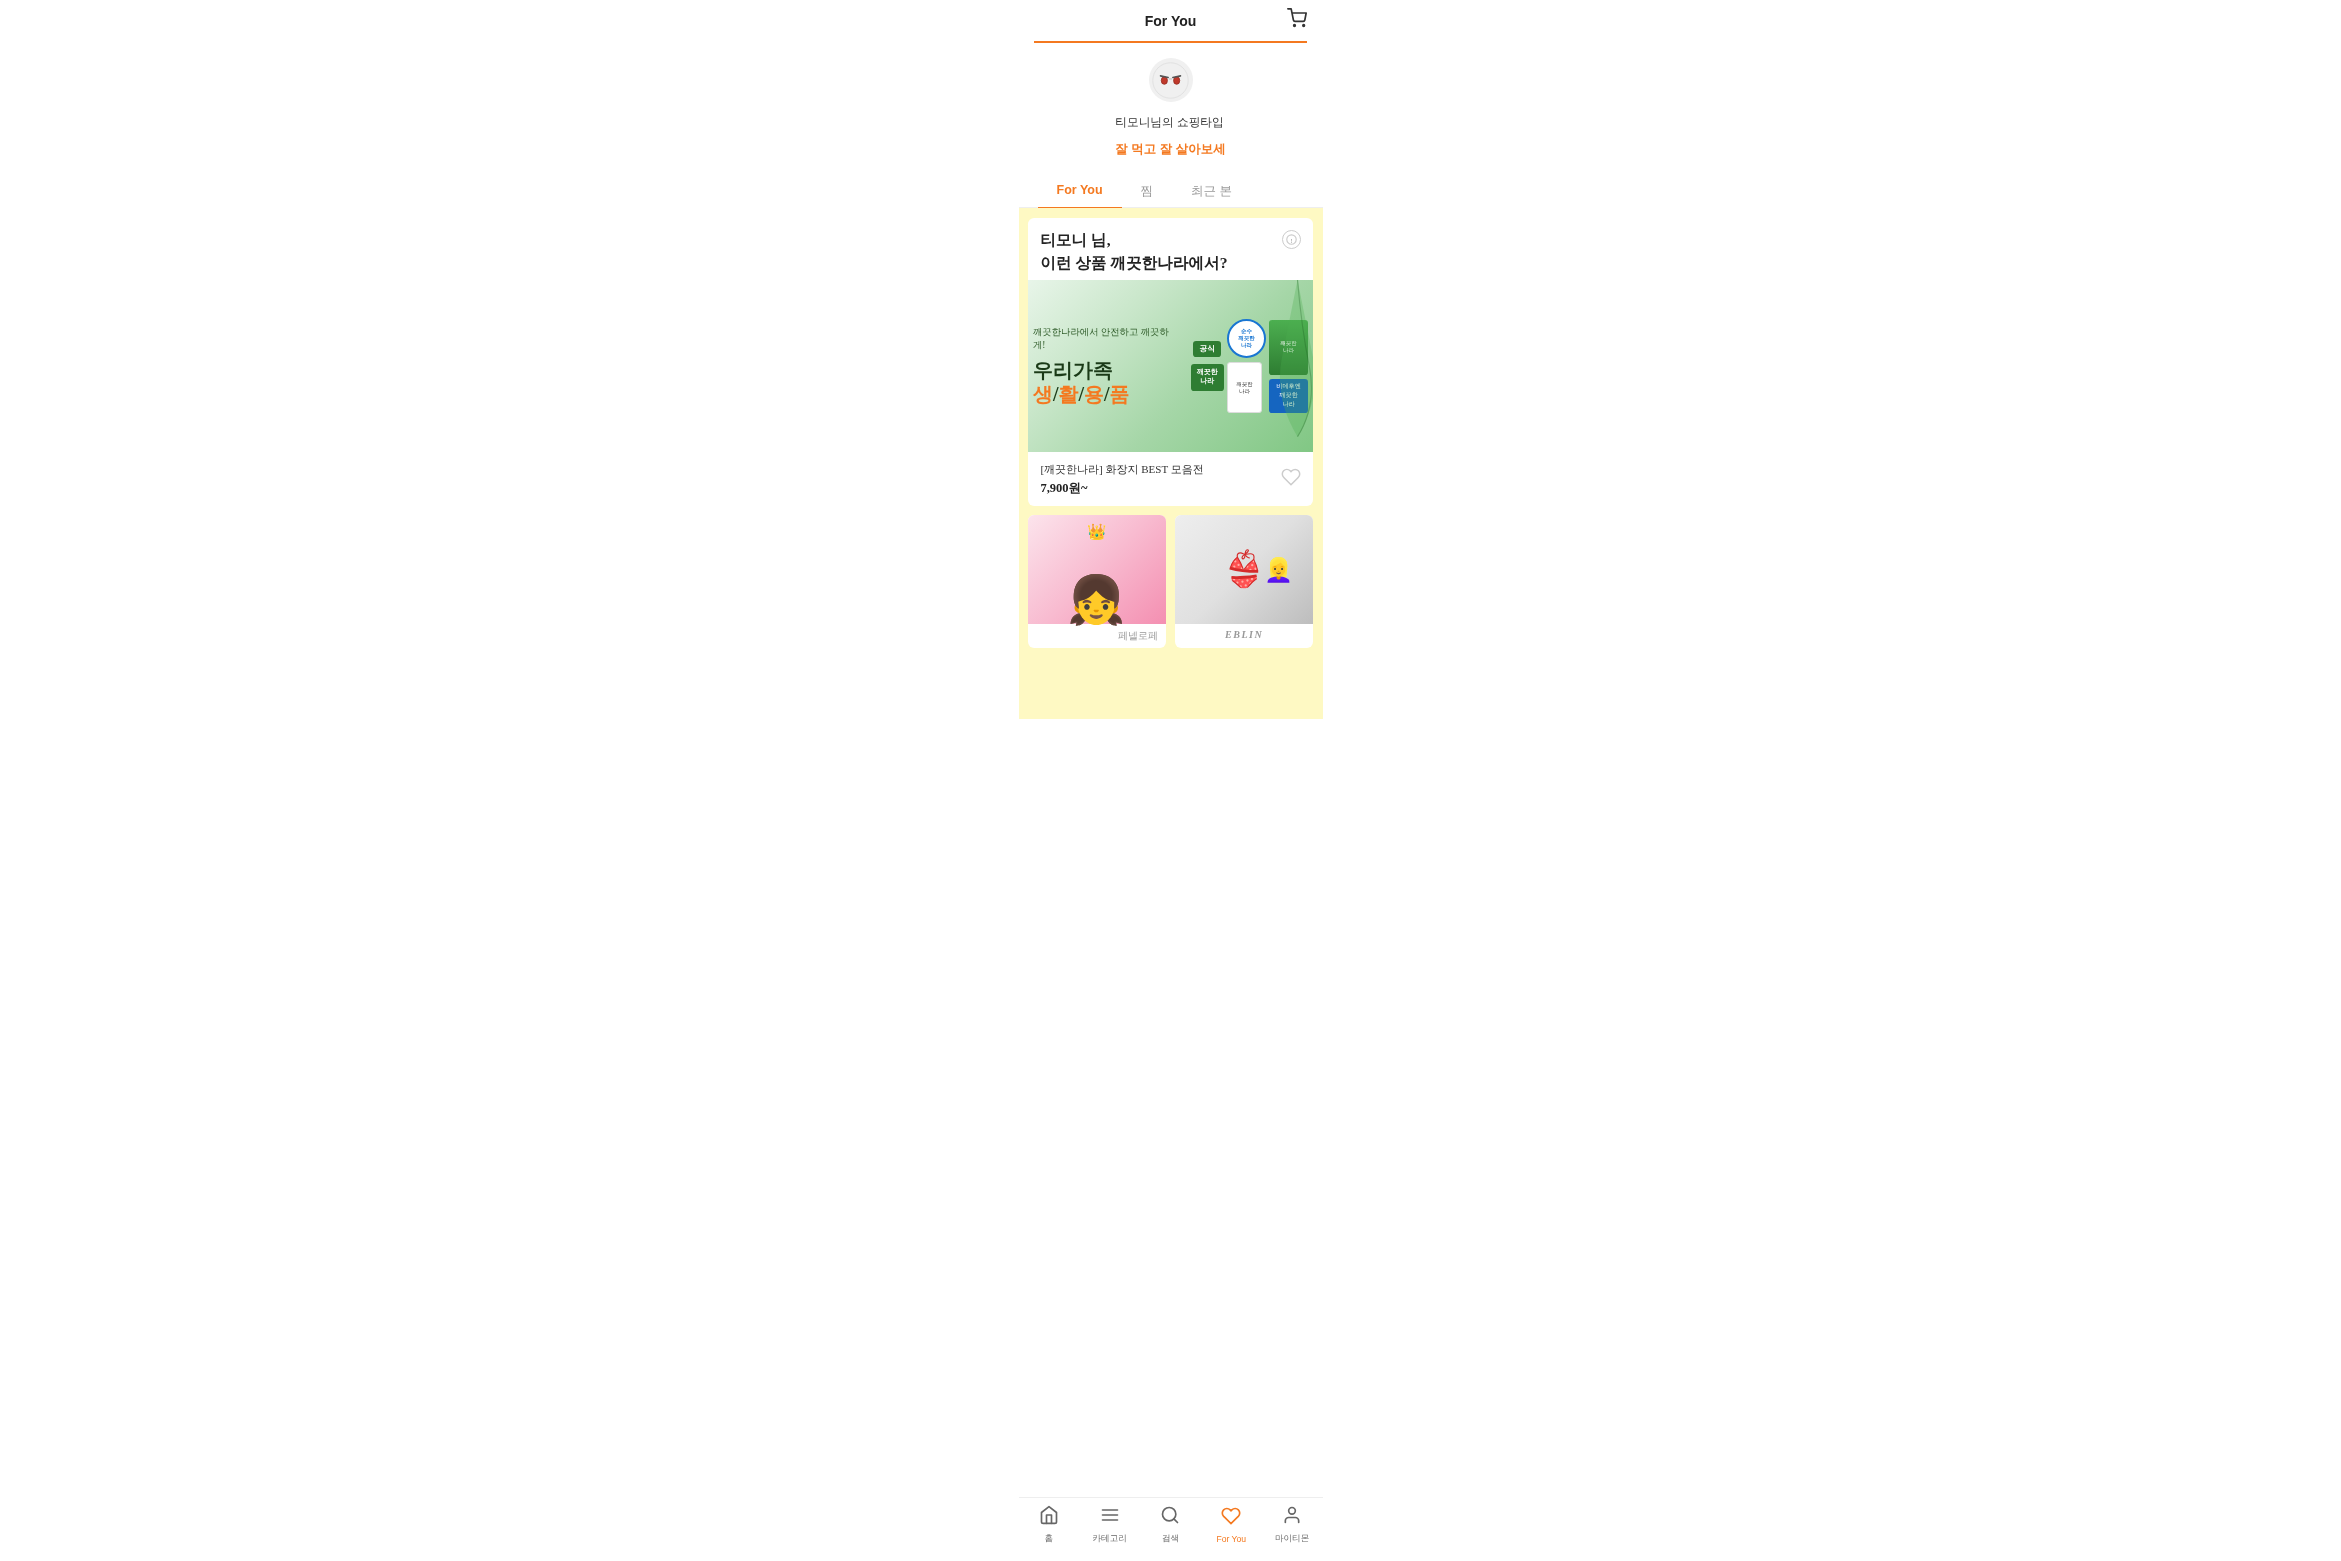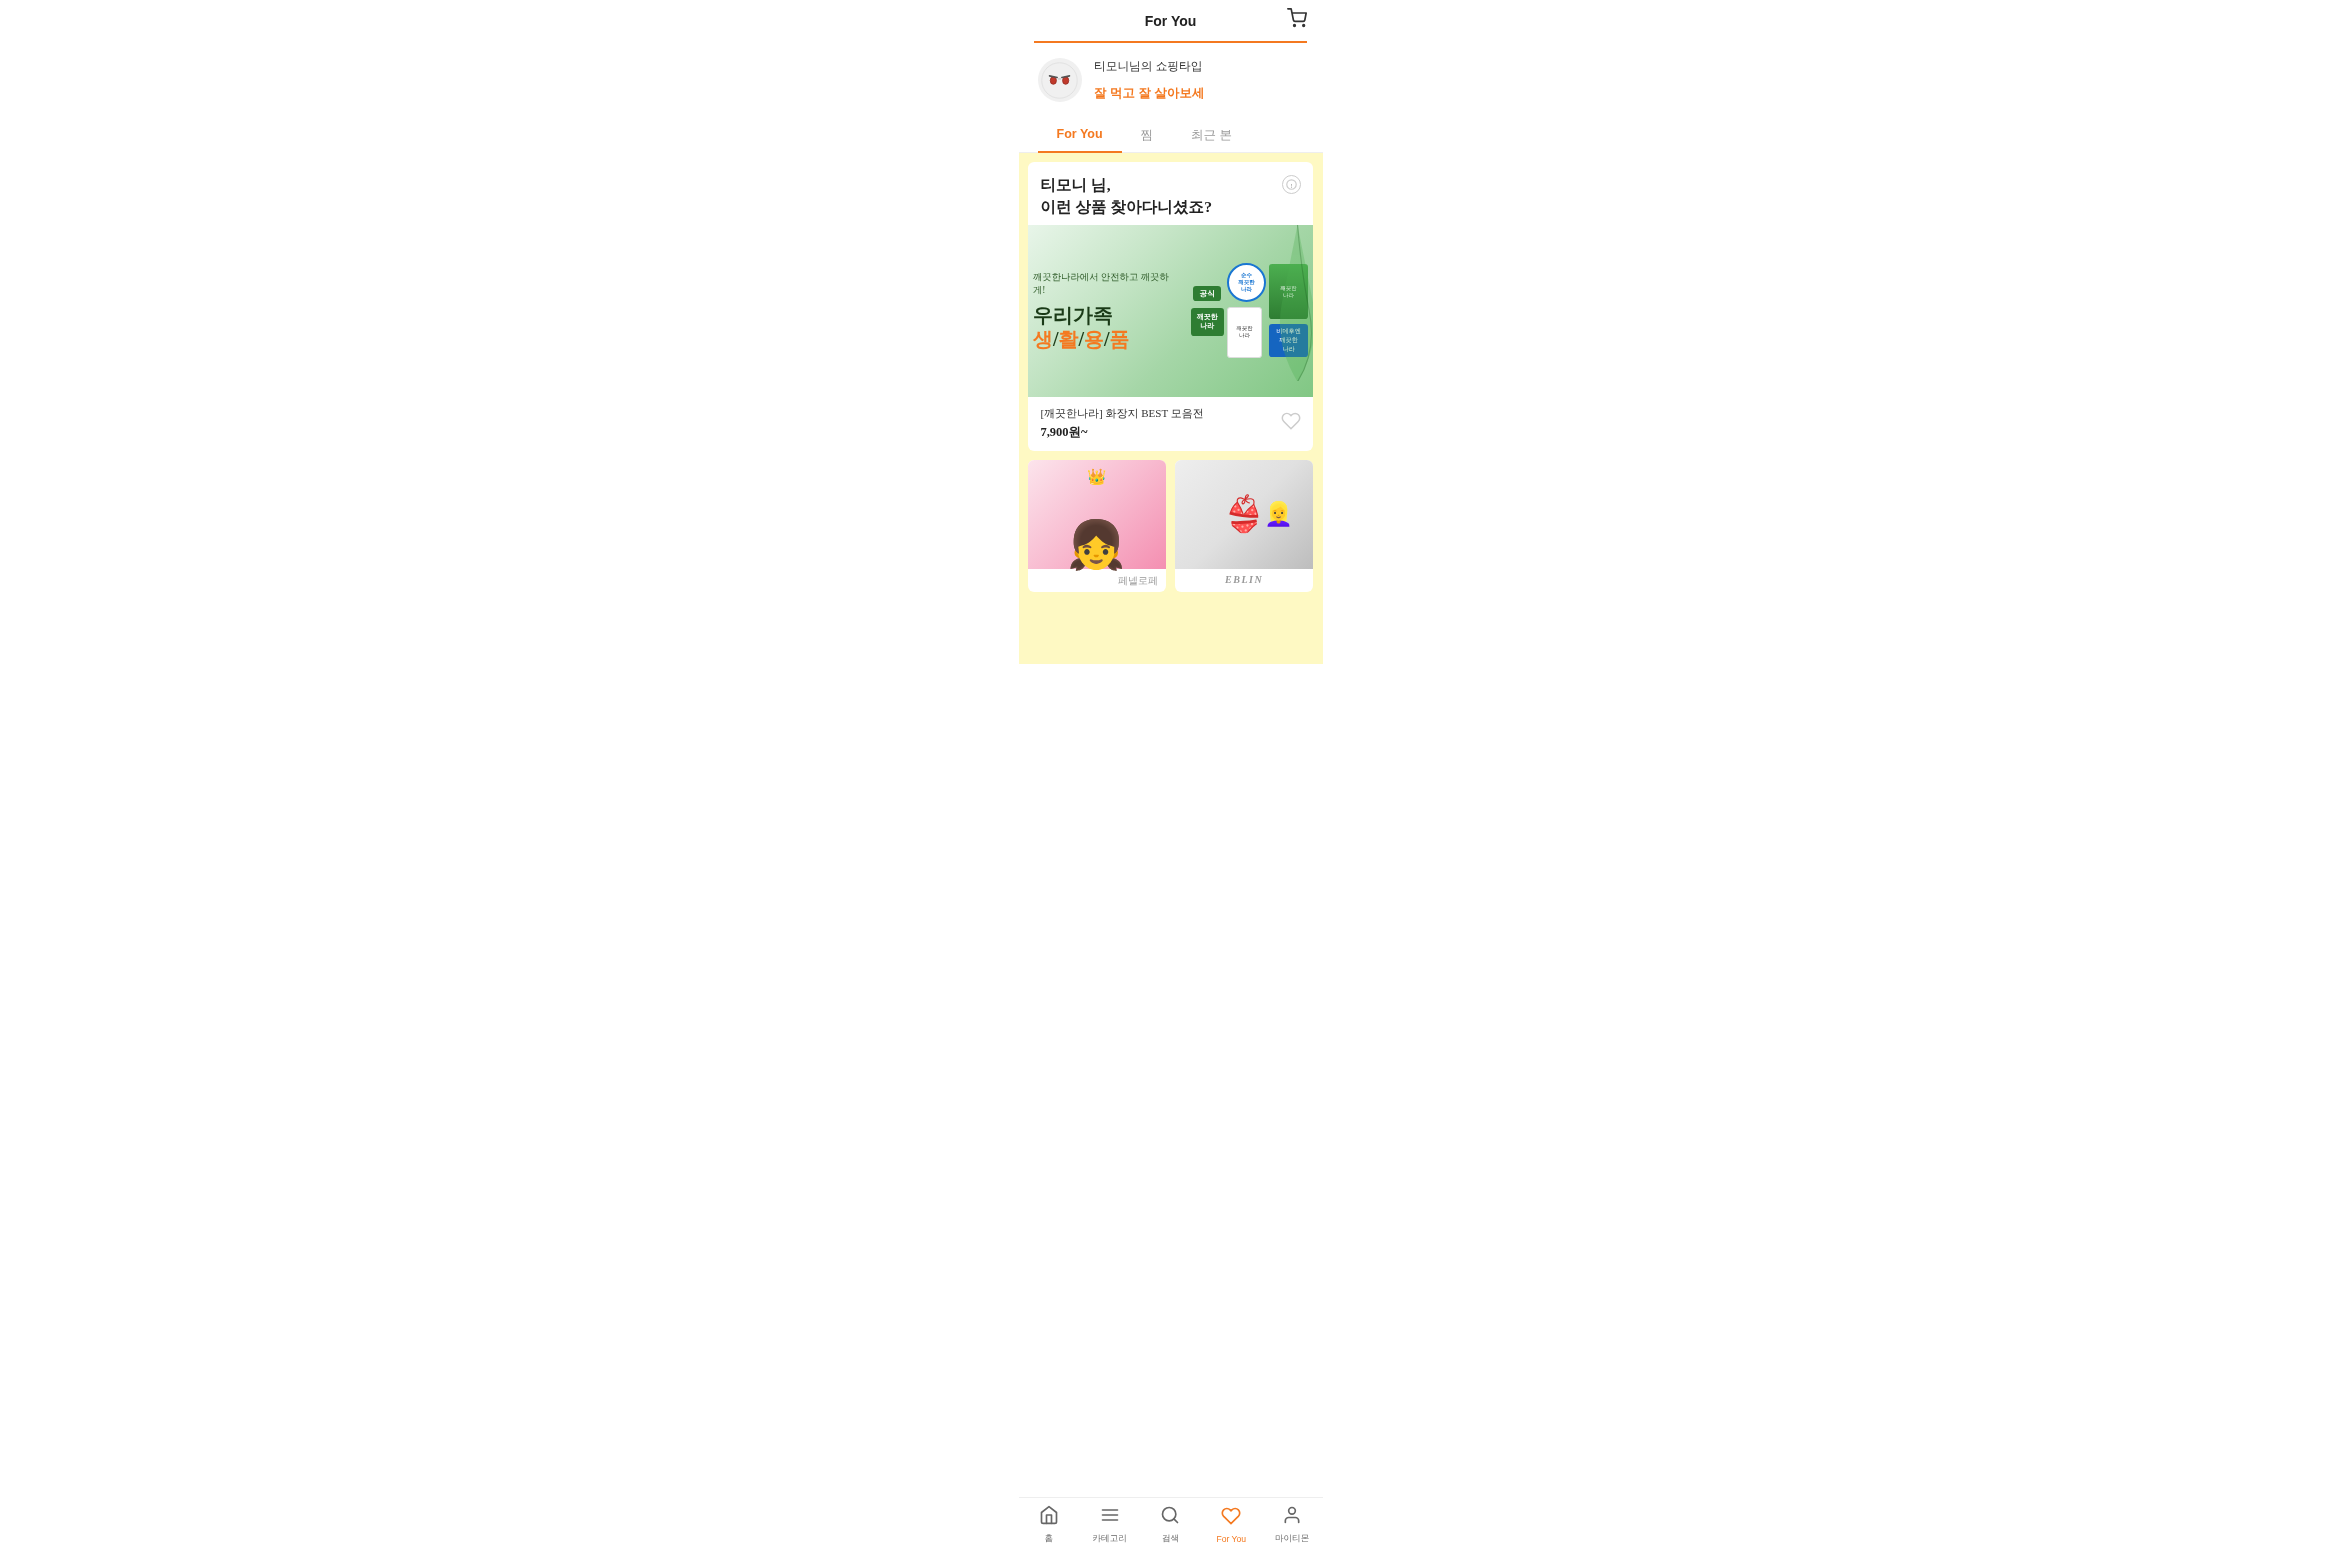--- a/index.html
+++ b/index.html
@@ -39,20 +39,21 @@
       background: #f47920;
       margin: 0 15.6px;
     }
 
     
     .profile-section {
       display: flex;
       align-items: center;
       padding: 15.6px 19px;
       gap: 12.5px;
+      flex-direction: column;
     }
     .profile-avatar {
       width: 44px;
       height: 44px;
       border-radius: 50%;
       background: #f0f0f0;
       display: flex;
       align-items: center;
       justify-content: center;
       font-size: 22px;
@@ -389,21 +390,21 @@
   <div class="tab-item">
     <span>최근 본</span>
   </div>
 </div>
 
 <div class="content">
 
   <div class="main-card">
     <div class="card-header">
       <div class="card-title-line1">티모니 님,</div>
-      <div class="card-title-line2">이런 상품 찾아다니셨죠?</div>
+      <div class="card-title-line2">이런 상품 깨끗한나라에서?</div>
       <div class="card-info-icon">
         <svg width="11" height="11" viewBox="0 0 14 14" style="font-size:13px">
             <circle cx="7" cy="7" r="6" stroke="#ccc" stroke-width="1.5" fill="none"></circle>
             <text x="7" y="11" text-anchor="middle" font-size="9" fill="#999">!</text>
           </svg>
       </div>
     </div>
 
     <div class="product-banner">
       <div class="banner-left">

